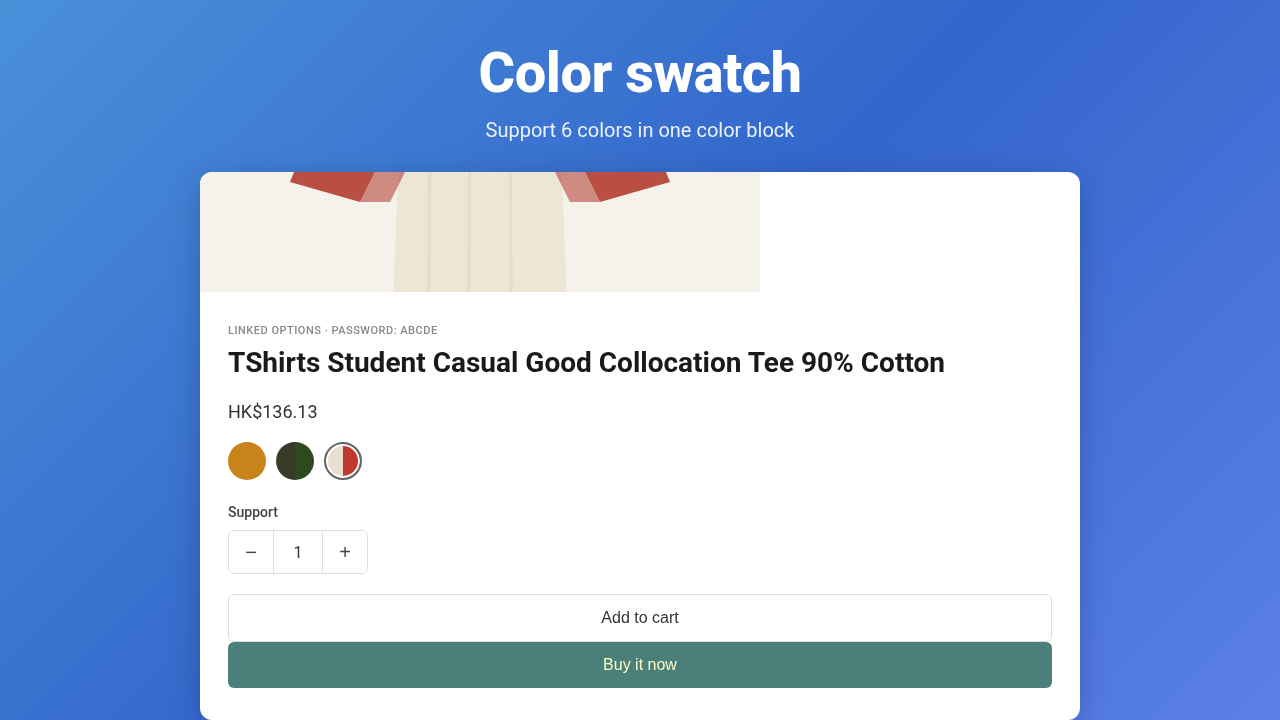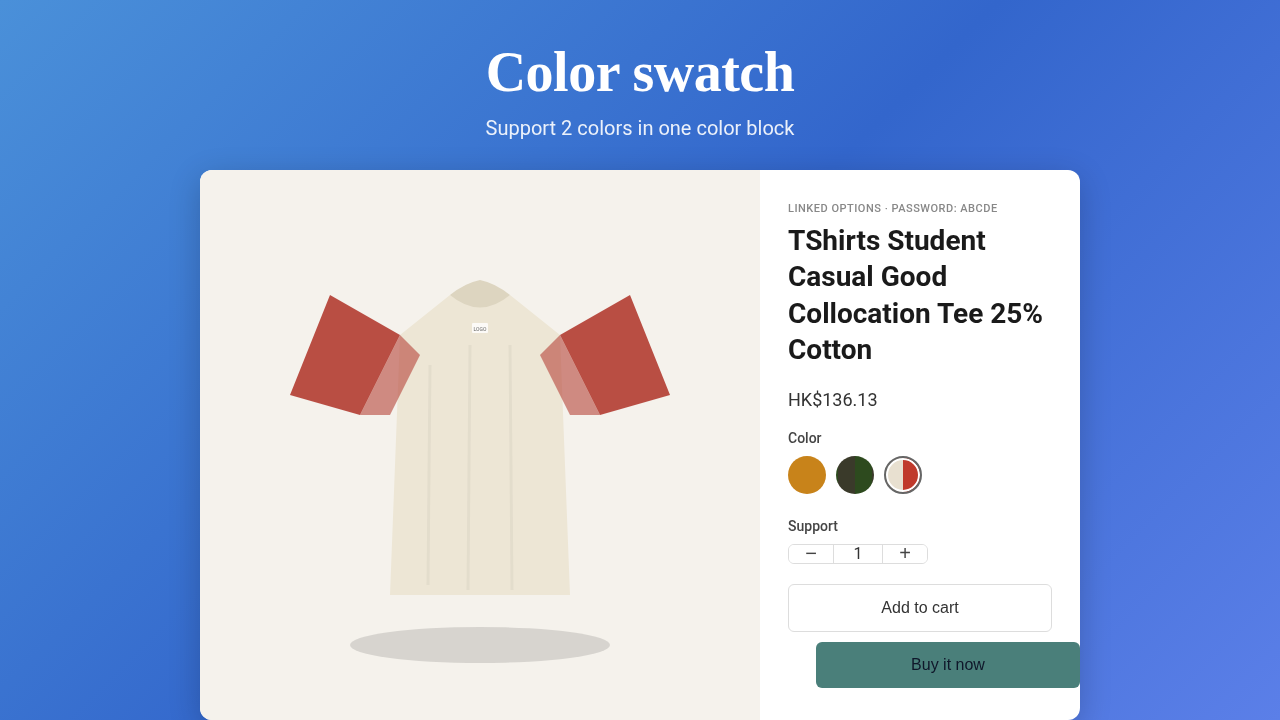--- a/index.html
+++ b/index.html
@@ -21,36 +21,35 @@
       padding: 40px 0 30px;
       color: white;
     }
 
     .header-title {
       font-size: 56px;
       font-weight: 800;
       color: white;
       letter-spacing: -0.5px;
       margin-bottom: 12px;
-      font-family: Liberation Serif, serif;
     }
 
     .header-subtitle {
       font-size: 20px;
       color: rgba(255,255,255,0.9);
       font-weight: 400;
     }
 
     .product-card {
       background: white;
       border-radius: 12px;
       width: 880px;
       min-height: 480px;
       display: flex;
-      flex-direction: row;
+      flex-direction: column;
       overflow: hidden;
       box-shadow: 0 8px 32px rgba(0,0,0,0.2);
     }
 
     .product-image-section {
       width: 560px;
       background: #f5f2ec;
       display: flex;
       align-items: center;
       justify-content: center;
@@ -189,44 +188,42 @@
       color: #333;
       border: 1.5px solid #ddd;
       border-radius: 6px;
       padding: 14px;
       font-size: 16px;
       cursor: pointer;
       width: 100%;
       text-align: center;
       font-weight: 500;
       transition: background 0.15s;
-      margin-bottom: 10px;
     }
 
     .buy-now-btn {
       background: #4a7f7a;
-      color: #0f172a;
+      color: #fef9c3;
       border: none;
       border-radius: 6px;
       padding: 14px;
       font-size: 16px;
       cursor: pointer;
       width: 100%;
       text-align: center;
       font-weight: 500;
       transition: background 0.15s;
-      margin-left: 28px;
     }
   </style>
 </head>
 <body>
 
 <div class="header-section">
   <h1 class="header-title">Color swatch</h1>
-  <p class="header-subtitle">Support 2 colors in one color block</p>
+  <p class="header-subtitle">Support 6 colors in one color block</p>
 </div>
 
 <div class="product-card">
 
   <div class="product-image-section">
 
     <svg class="tshirt-svg" viewBox="0 0 420 460" xmlns="http://www.w3.org/2000/svg">
 
       <ellipse cx="210" cy="430" rx="130" ry="18" fill="rgba(0,0,0,0.12)"></ellipse>
 
@@ -248,25 +245,24 @@
 
       <rect x="202" y="108" width="16" height="10" fill="white" rx="1" opacity="0.8"></rect>
       <text x="210" y="116" text-anchor="middle" font-size="5" fill="#666">LOGO</text>
     </svg>
   </div>
 
   <div class="product-details-section">
 
     <p class="linked-options-label">LINKED OPTIONS · PASSWORD: ABCDE</p>
 
-    <h2 class="product-title">TShirts Student Casual Good Collocation Tee 25% Cotton</h2>
+    <h2 class="product-title">TShirts Student Casual Good Collocation Tee 90% Cotton</h2>
 
     <p class="product-price">HK$136.13</p>
 
-    <p class="color-label">Color</p>
 
     <div class="color-swatches">
       <div class="swatch swatch-orange" title="Orange"></div>
       <div class="swatch swatch-dual-green-dark" title="Dark Green"></div>
       <div class="swatch swatch-dual-red-cream selected" title="Red Cream"></div>
     </div>
 
     <p class="quantity-label">Support</p>
 
     <div class="quantity-control">

